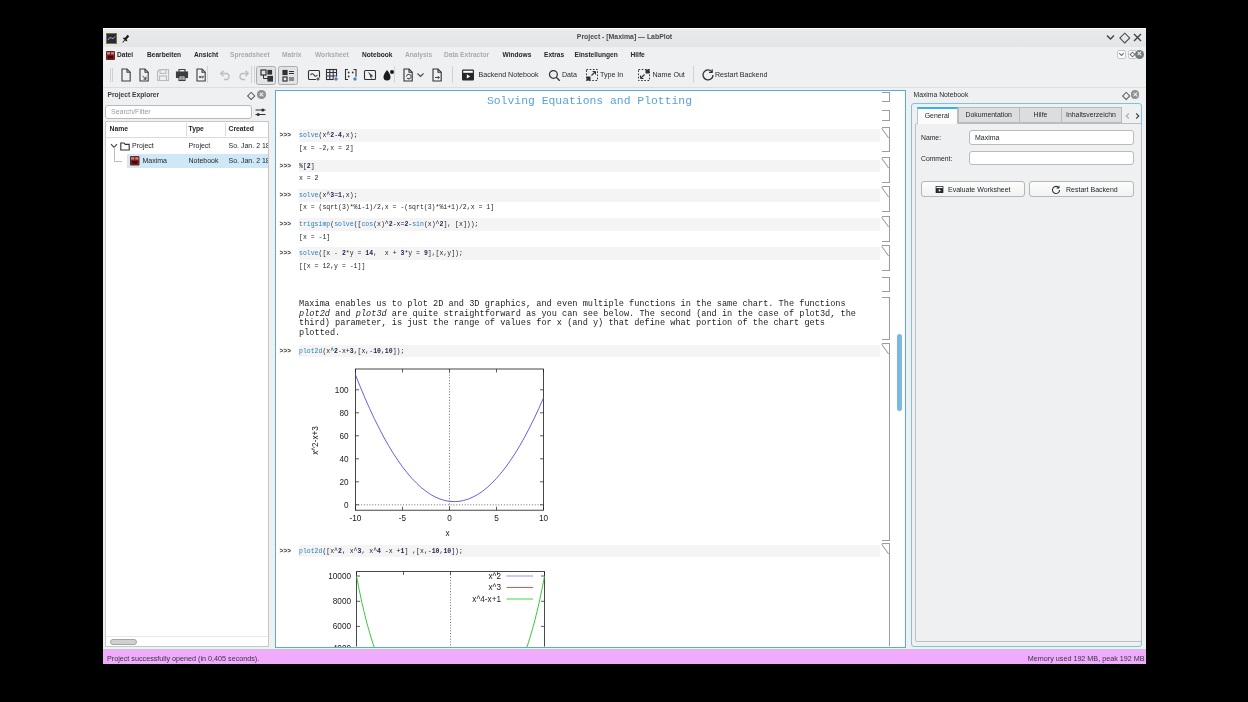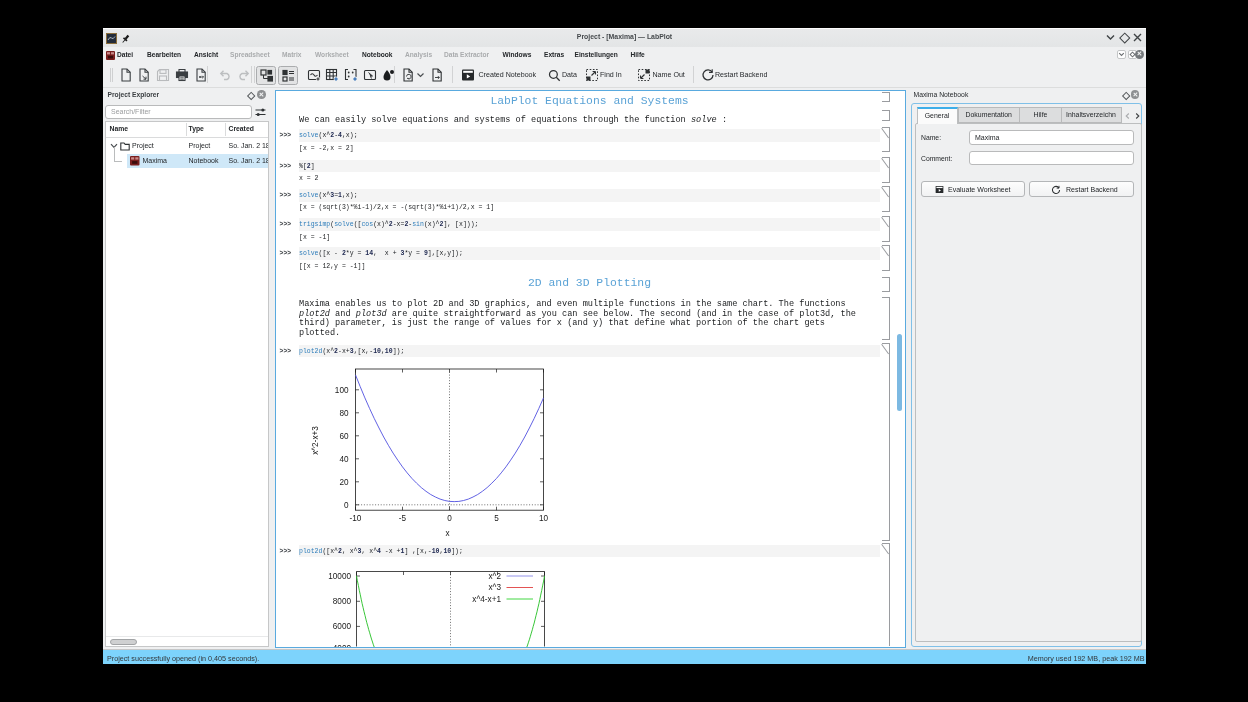--- a/index.html
+++ b/index.html
@@ -20,21 +20,21 @@
 .sep{position:absolute;top:3px;width:1px;height:17px;background:#d2d3d4;}
 .ticon{position:absolute;top:5px;}
 .tbtxt{position:absolute;top:7.8px;font-size:7.1px;color:#26292c;}
 
 .dockt{font-size:9px;color:#26292c;}
 .closebtn{position:absolute;width:8.5px;height:8.5px;border-radius:50%;background:#8e9092;}
 .closebtn:before{content:"";position:absolute;left:2px;top:3.7px;width:4.5px;height:1.2px;background:#f2f3f4;transform:rotate(45deg);}
 .closebtn:after{content:"";position:absolute;left:2px;top:3.7px;width:4.5px;height:1.2px;background:#f2f3f4;transform:rotate(-45deg);}
 .diam{position:absolute;width:4.4px;height:4.4px;border:1px solid #4a4e51;transform:rotate(45deg);}
 
-.sb{position:absolute;left:0;top:620px;width:100%;height:14px;background:#7dd3fc;border-top:1px solid #c6c7c8;font-size:7.2px;color:#33373a;}
+.sb{position:absolute;left:0;top:620px;width:100%;height:14px;background:#f0abfc;border-top:1px solid #c6c7c8;font-size:7.2px;color:#33373a;}
 
 .nb{position:absolute;left:172px;top:60.5px;width:631px;height:558px;background:#fff;border:1px solid #59aadf;box-sizing:border-box;}
 .cmd{position:absolute;left:196px;width:581px;height:12.8px;background:#f4f4f4;
  font-family:"Liberation Mono",monospace;font-size:6.5px;line-height:13px;color:#202327;}
 .pr{position:absolute;left:-19.5px;font-weight:700;color:#3e4246;}
 .k{color:#2c7cba;}
 .nm{font-weight:700;color:#202a52;}
 .res{position:absolute;left:196px;font-family:"Liberation Mono",monospace;font-size:6.5px;color:#1b1d1f;}
 .h{position:absolute;left:196px;width:581px;text-align:center;font-family:"Liberation Mono",monospace;
  font-size:11.4px;color:#5ba3d6;}
@@ -194,32 +194,32 @@
         <path d="M3 1 H8 L11.2 4.2 V13 H3 Z"></path>
         <path d="M8 1 V4.2 H11.2"></path>
         <path d="M5 9.5 H9.3 M9.3 9.5 L7.9 8.1 M9.3 9.5 L7.9 10.9" stroke-width="0.9"></path>
       </svg>
  <div class="sep" style="left:348.5px"></div>
  <svg class="ticon" style="left:357.5px" width="14" height="14" viewBox="0 0 14 14">
         <rect x="1" y="1.5" width="12" height="11" rx="1" fill="#26292b"></rect>
         <rect x="2.2" y="2.8" width="9.6" height="2" fill="#fff"></rect>
         <path d="M5.8 6.2 L9.2 8.4 L5.8 10.6 Z" fill="#fff"></path>
       </svg>
- <span class="tbtxt" style="left:375.5px">Created Notebook</span>
+ <span class="tbtxt" style="left:375.5px">Backend Notebook</span>
  <svg class="ticon" style="left:444.5px;top:6px" width="13" height="13" viewBox="0 0 13 13" fill="none" stroke="#2f3234" stroke-width="1.25">
         <circle cx="5.4" cy="5.4" r="3.9"></circle>
         <path d="M8.3 8.3 L11.7 11.7"></path>
       </svg>
  <span class="tbtxt" style="left:459px">Data</span>
  <svg class="ticon" style="left:481.5px" width="14" height="14" viewBox="0 0 14 14" fill="none" stroke="#2f3234">
         <rect x="1.5" y="1.5" width="11" height="11" stroke-dasharray="1.6 1.6" stroke-width="1"></rect>
         <rect x="1.5" y="8.5" width="4" height="4" fill="#2f3234" stroke="none"></rect>
         <path d="M6.5 7.5 L10.5 3.5 M10.5 3.5 H7.6 M10.5 3.5 V6.4" stroke-width="1.1"></path>
       </svg>
- <span class="tbtxt" style="left:497px">Find In</span>
+ <span class="tbtxt" style="left:497px">Type In</span>
  <svg class="ticon" style="left:534px" width="14" height="14" viewBox="0 0 14 14" fill="none" stroke="#2f3234">
         <rect x="1.5" y="1.5" width="11" height="11" stroke-dasharray="1.6 1.6" stroke-width="1"></rect>
         <rect x="8.5" y="1.5" width="4" height="4" fill="#2f3234" stroke="none"></rect>
         <path d="M7.5 6.5 L3.5 10.5 M3.5 10.5 H6.4 M3.5 10.5 V7.6" stroke-width="1.1"></path>
       </svg>
  <span class="tbtxt" style="left:549.5px">Name Out</span>
  <div class="sep" style="left:589.5px"></div>
  <svg class="ticon" style="left:597.5px" width="14" height="14" viewBox="0 0 14 14" fill="none" stroke="#2f3234" stroke-width="1.3">
         <path d="M11.2 4.2 A5 5 0 1 0 12 7"></path>
         <path d="M11.2 1.2 V4.4 H8" stroke-width="1.1"></path>
@@ -269,33 +269,31 @@
           </svg>
    <span class="a" style="left:37px;top:3px;font-size:7px">Maxima</span>
    <span class="a" style="left:83px;top:3px;font-size:7px">Notebook</span>
    <span class="a" style="left:123px;top:3px;font-size:7px">So. Jan. 2 18:</span>
   </div>
   <div class="a" style="left:0;top:514.5px;width:162px;height:1px;background:#e8e9ea"></div>
   <div class="a" style="left:4px;top:517.8px;width:27px;height:6px;background:#cfd0d1;border:1px solid #a2a4a6;border-radius:3px;box-sizing:border-box"></div>
  </div>
 </div>
 <div class="nb"></div>
-<div class="h" style="top:66px">LabPlot Equations and Systems</div>
-<div class="t" style="top:86.8px">We can easily solve equations and systems of equations through the function <i>solve</i> :</div>
+<div class="h" style="top:66px">Solving Equations and Plotting</div>
 <div class="cmd" style="top:100.3px"><span class="pr">&gt;&gt;&gt;</span><span class="k">solve</span>(x^<span class="nm">2</span>-<span class="nm">4</span>,x);</div>
 <div class="res" style="top:116px">[x = -2,x = 2]</div>
 <div class="cmd" style="top:130.7px"><span class="pr">&gt;&gt;&gt;</span>%[<span class="nm">2</span>]</div>
 <div class="res" style="top:146.3px">x = 2</div>
 <div class="cmd" style="top:159.8px"><span class="pr">&gt;&gt;&gt;</span><span class="k">solve</span>(x^<span class="nm">3</span>=<span class="nm">1</span>,x);</div>
 <div class="res" style="top:175px">[x = (sqrt(3)*%i-1)/2,x = -(sqrt(3)*%i+1)/2,x = 1]</div>
 <div class="cmd" style="top:188.8px"><span class="pr">&gt;&gt;&gt;</span><span class="k">trigsimp</span>(<span class="k">solve</span>([<span class="k">cos</span>(x)^<span class="nm">2</span>-x=<span class="nm">2</span>-<span class="k">sin</span>(x)^<span class="nm">2</span>], [x]));</div>
 <div class="res" style="top:205px">[x = -1]</div>
 <div class="cmd" style="top:217.8px"><span class="pr">&gt;&gt;&gt;</span><span class="k">solve</span>([x - <span class="nm">2</span>*y = <span class="nm">14</span>,&nbsp;&nbsp;x + <span class="nm">3</span>*y = <span class="nm">9</span>],[x,y]);</div>
 <div class="res" style="top:234px">[[x = 12,y = -1]]</div>
-<div class="h" style="top:248.3px">2D and 3D Plotting</div>
 <div class="t" style="top:270.9px">Maxima enables us to plot 2D and 3D graphics, and even multiple functions in the same chart. The functions<br><i>plot2d</i> and <i>plot3d</i> are quite straightforward as you can see below. The second (and in the case of plot3d, the<br>third) parameter, is just the range of values for x (and y) that define what portion of the chart gets<br>plotted.</div>
 <div class="cmd" style="top:315.5px"><span class="pr">&gt;&gt;&gt;</span><span class="k">plot2d</span>(x^<span class="nm">2</span>-x+<span class="nm">3</span>,[x,-<span class="nm">10</span>,<span class="nm">10</span>]);</div>
 <svg class="a" style="left:197px;top:332px" width="250" height="180" viewBox="0 0 250 180">
  <g stroke="#1a1a1a" stroke-width="0.8" fill="none">
   <rect x="55.5" y="8" width="188" height="141.2"></rect>
   <path d="M55.5 28.8 h3.5 M55.5 51.8 h3.5 M55.5 74.8 h3.5 M55.5 97.8 h3.5 M55.5 120.8 h3.5 M55.5 143.8 h3.5 M243.5 28.8 h-3.5 M243.5 51.8 h-3.5 M243.5 74.8 h-3.5 M243.5 97.8 h-3.5 M243.5 120.8 h-3.5 M243.5 143.8 h-3.5" stroke-width="0.7"></path>
   <path d="M55.5 149.2 v-3.5 M102.5 149.2 v-3.5 M149.5 149.2 v-3.5 M196.5 149.2 v-3.5 M243.5 149.2 v-3.5 M55.5 8 v3.5 M102.5 8 v3.5 M149.5 8 v3.5 M196.5 8 v3.5 M243.5 8 v3.5" stroke-width="0.7"></path>
  </g>
  <path d="M149.5 8 V149.2 M55.5 143.8 H243.5" stroke="#333" stroke-width="0.7" stroke-dasharray="1 1.8" fill="none"></path>
  <g font-family="Liberation Sans, sans-serif" font-size="8.2" fill="#1a1a1a">

